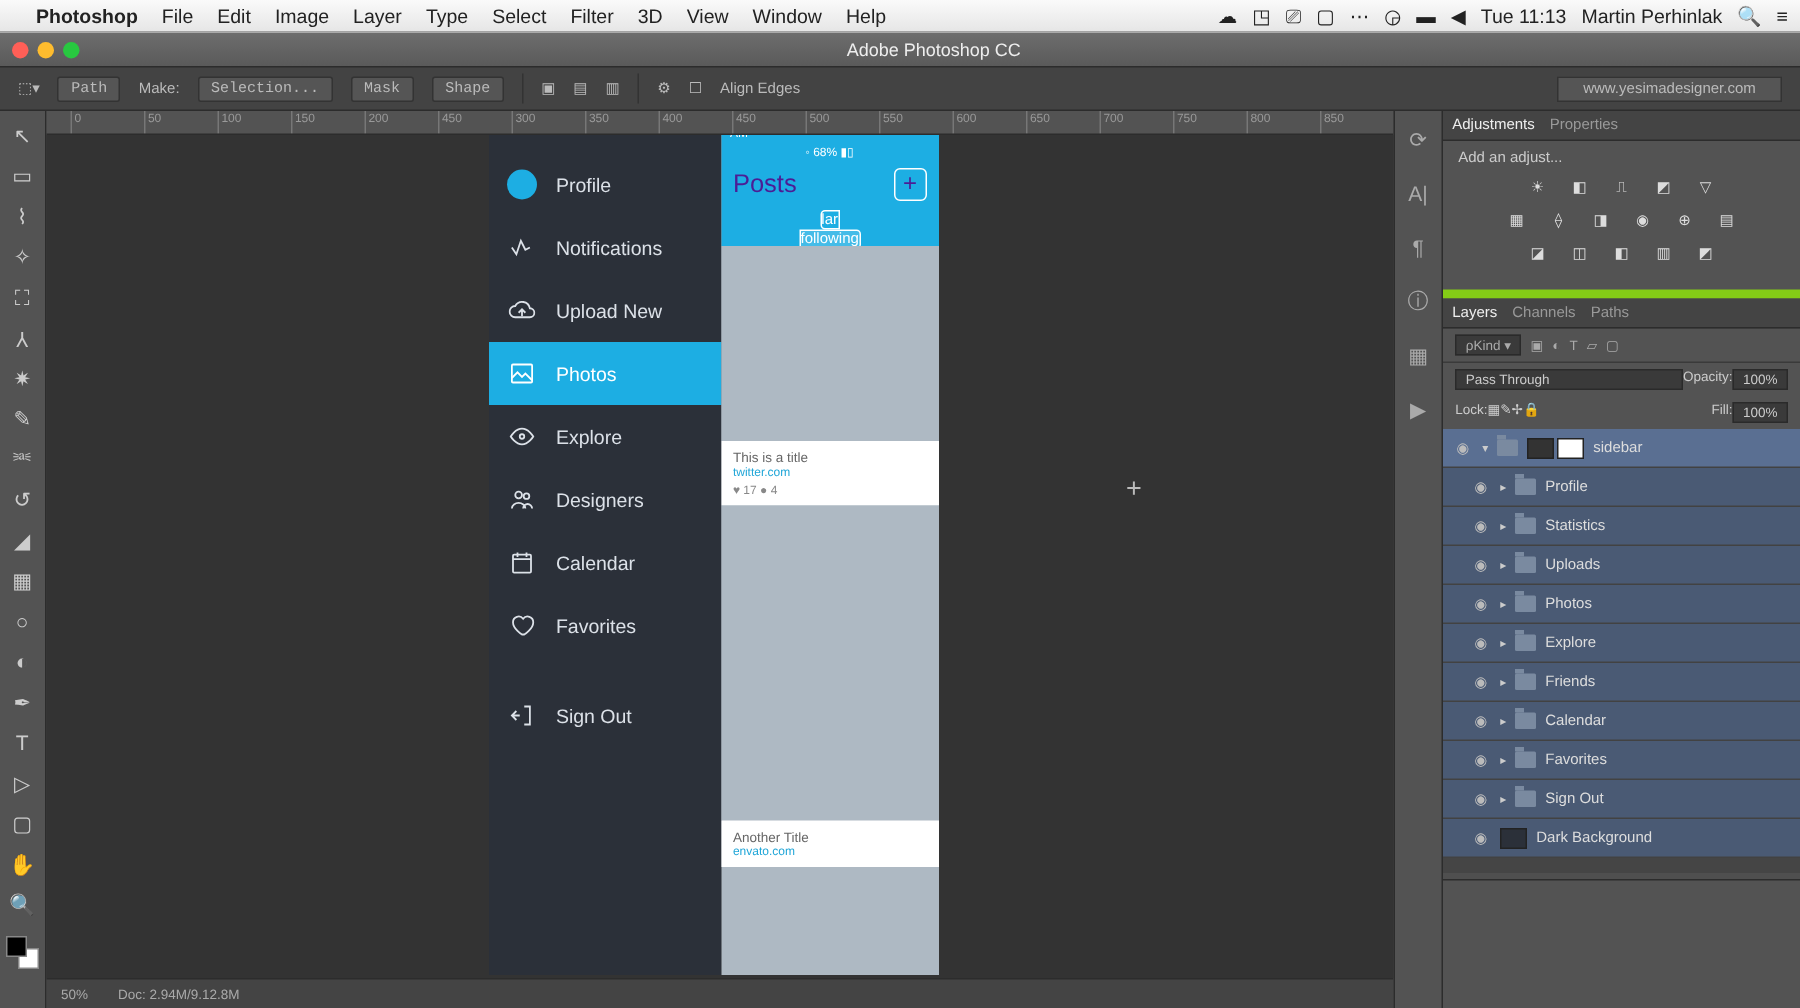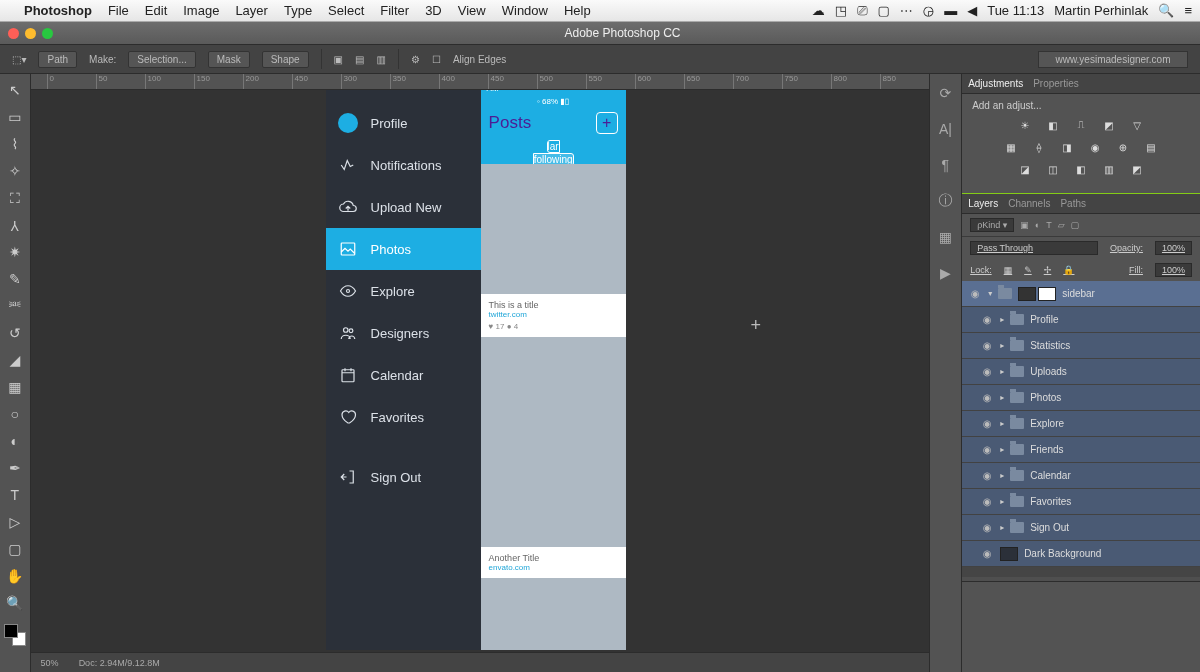--- a/index.html
+++ b/index.html
@@ -13,21 +13,21 @@
 .mac-menu .status span { display: inline-block; }
 
 .window { position: relative; height: 650px; background: #535353; }
 .titlebar { height: 22px; background: linear-gradient(#6d6d6d,#5a5a5a); display: flex; align-items: center; padding: 0 8px; color: #eee; font-size: 12px; }
 .traffic { display: flex; gap: 6px; }
 .traffic div { width: 11px; height: 11px; border-radius: 50%; }
 .tr { background: #ff5f57; } .ty { background: #febc2e; } .tg { background: #28c840; }
 .titlebar .title { flex: 1; text-align: center; }
 
 .options-bar { height: 30px; background: #434343; border-top: 1px solid #2c2c2c; border-bottom: 1px solid #2c2c2c; display: flex; align-items: center; padding: 0 12px; gap: 12px; font-size: 10px; color: #bbb; }
-.ob-btn { background: #555; padding: 2px 8px; border: 1px solid #333; border-radius: 2px; }
+.ob-btn { background: #555; padding: 2px 8px; border: 1px solid #333; border-radius: 2px; font-family: Liberation Mono, monospace; }
 .ob-sep { width: 1px; height: 20px; background: #333; }
 .url-box { margin-left: auto; background: #555; border: 1px solid #333; padding: 2px 10px; font-size: 10px; color: #bbb; min-width: 150px; text-align: center; }
 
 .main-area { display: flex; height: 598px; }
 .tools { width: 32px; background: #535353; border-right: 1px solid #2c2c2c; display: flex; flex-direction: column; align-items: center; padding-top: 6px; gap: 7px; }
 .tool { width: 22px; height: 20px; color: #ccc; display: flex; align-items: center; justify-content: center; font-size: 14px; cursor: pointer; }
 .swatch { position: relative; width: 22px; height: 22px; margin-top: 4px; }
 .swatch .fg { position: absolute; top: 0; left: 0; width: 14px; height: 14px; background: #000; border: 1px solid #888; }
 .swatch .bg { position: absolute; bottom: 0; right: 0; width: 14px; height: 14px; background: #fff; border: 1px solid #888; }
 
@@ -63,27 +63,27 @@
 .card-stats { color: #888; font-size: 8px; margin-top: 3px; }
 
 .crosshair { position: absolute; left: 720px; top: 225px; font-size: 18px; color: #bbb; }
 
 .right-dock { width: 34px; background: #535353; border-left: 1px solid #2c2c2c; display: flex; flex-direction: column; align-items: center; padding-top: 10px; gap: 18px; }
 .right-dock div { width: 20px; height: 18px; color: #aaa; display: flex; align-items: center; justify-content: center; font-size: 14px; }
 
 .panels { width: 250px; background: #535353; border-left: 1px solid #2c2c2c; display: flex; flex-direction: column; font-size: 10px; }
 .panel-tabs { display: flex; background: #444; border-bottom: 1px solid #2c2c2c; height: 20px; align-items: center; padding-left: 6px; gap: 10px; color: #999; }
 .panel-tabs .act { color: #eee; }
-.adj-panel { padding: 6px 10px 10px; border-bottom: 1px solid #84cc16; }
+.adj-panel { padding: 6px 10px 10px; border-bottom: 6px solid #84cc16; }
 .adj-title { color: #ccc; font-size: 10px; margin-bottom: 6px; }
 .adj-row { display: flex; gap: 10px; justify-content: center; margin: 6px 0; }
 .adj-row span { width: 18px; height: 16px; color: #ddd; display: flex; align-items: center; justify-content: center; }
 .layers-panel { border-bottom: 1px solid #2c2c2c; }
 .lay-opts { display: flex; align-items: center; padding: 4px 8px; gap: 6px; color: #aaa; font-size: 9px; border-bottom: 1px solid #3a3a3a; }
-.lay-row { display: flex; align-items: center; padding: 4px 8px; gap: 12px; font-size: 9px; text-decoration: underline; }
+.lay-row { display: flex; align-items: flex-start; padding: 4px 8px; gap: 0; font-size: 9px; }
 .lay-field { background: #3a3a3a; border: 1px solid #2a2a2a; padding: 1px 6px; }
 .layers-list { max-height: 300px; overflow: auto; }
 .layer { display: flex; align-items: center; height: 26px; padding: 0 6px; gap: 6px; border-bottom: 1px solid #424242; background: #4a5a74; color: #ddd; }
 .layer.top-group { background: #4a5a74; }
 .layer .eye { width: 14px; text-align: center; color: #bbb; }
 .layer .disc { color: #ccc; font-size: 8px; }
 .layer .fold { width: 14px; height: 11px; background: #7a8aa0; border-radius: 1px; position: relative; }
 .layer .fold:before { content: ""; position: absolute; top: -3px; left: 0; width: 6px; height: 3px; background: #7a8aa0; }
 .layer.indent { padding-left: 18px; }
 .layer.plain { background: #4f4f4f; }

